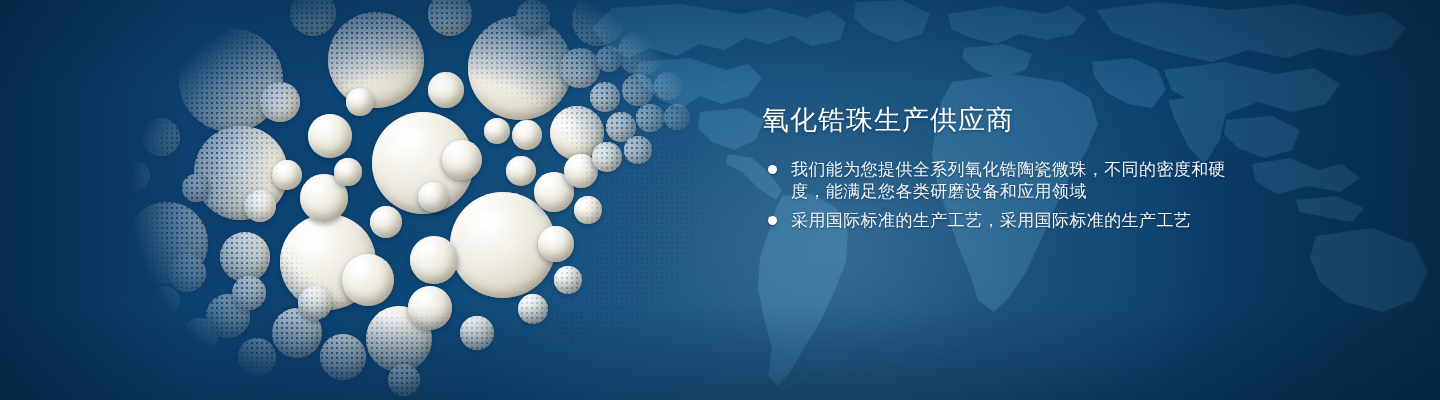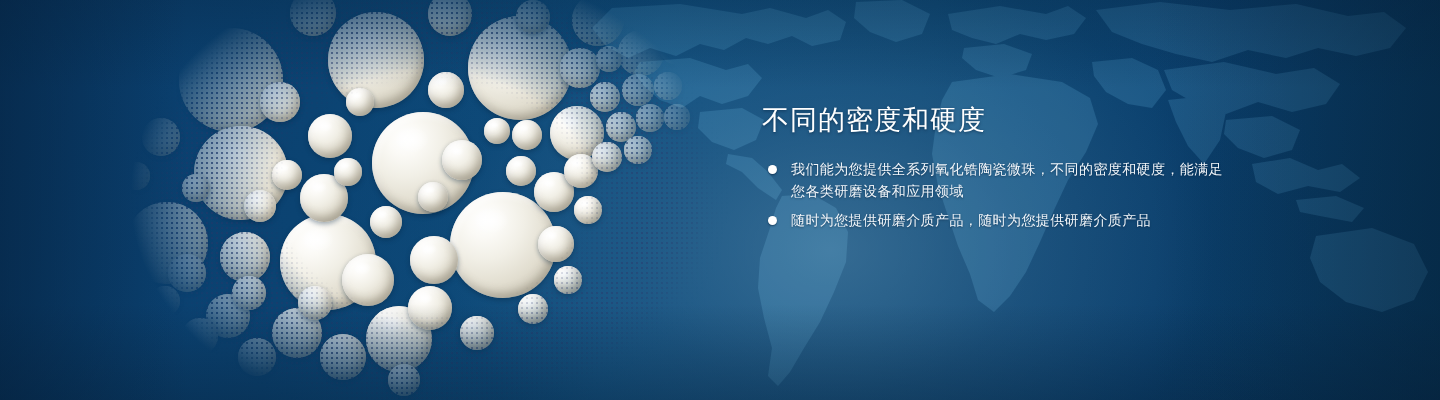--- a/index.html
+++ b/index.html
@@ -142,21 +142,21 @@
   }
   .bullets {
     list-style: none;
     margin: 0;
     padding: 0;
   }
   .bullet {
     position: relative;
     padding-left: 29px;
     margin-bottom: 7px;
-    font-size: 14px;
+    font-size: 17px;
     line-height: 22px;
     color: #f2f6fa;
     letter-spacing: 0.4px;
     text-shadow: 0 1px 2px rgba(3,26,50,0.5);
   }
   .bullet:last-child { margin-bottom: 0; }
   .dot {
     position: absolute;
     left: 6px;
     top: 7px;
@@ -278,26 +278,26 @@
       <span class="bead" style="left:434px;top:280px;width:28px;height:28px;"></span>
       <span class="bead" style="left:398px;top:308px;width:30px;height:30px;"></span>
       <span class="bead" style="left:214px;top:172px;width:28px;height:28px;"></span>
     </div>
     <div class="halftone"></div>
   </div>
 
   <div class="bg-vignette"></div>
 
   <div class="content">
-    <h1 class="headline">不同的密度和硬度</h1>
+    <h1 class="headline">氧化锆珠生产供应商</h1>
     <ul class="bullets">
       <li class="bullet">
         <span class="dot"></span>
         <span>我们能为您提供全系列氧化锆陶瓷微珠，不同的密度和硬度，能满足您各类研磨设备和应用领域</span>
       </li>
       <li class="bullet">
         <span class="dot"></span>
-        <span>随时为您提供研磨介质产品，随时为您提供研磨介质产品</span>
+        <span>采用国际标准的生产工艺，采用国际标准的生产工艺</span>
       </li>
     </ul>
   </div>
 
 </div>
 
 </body></html>

